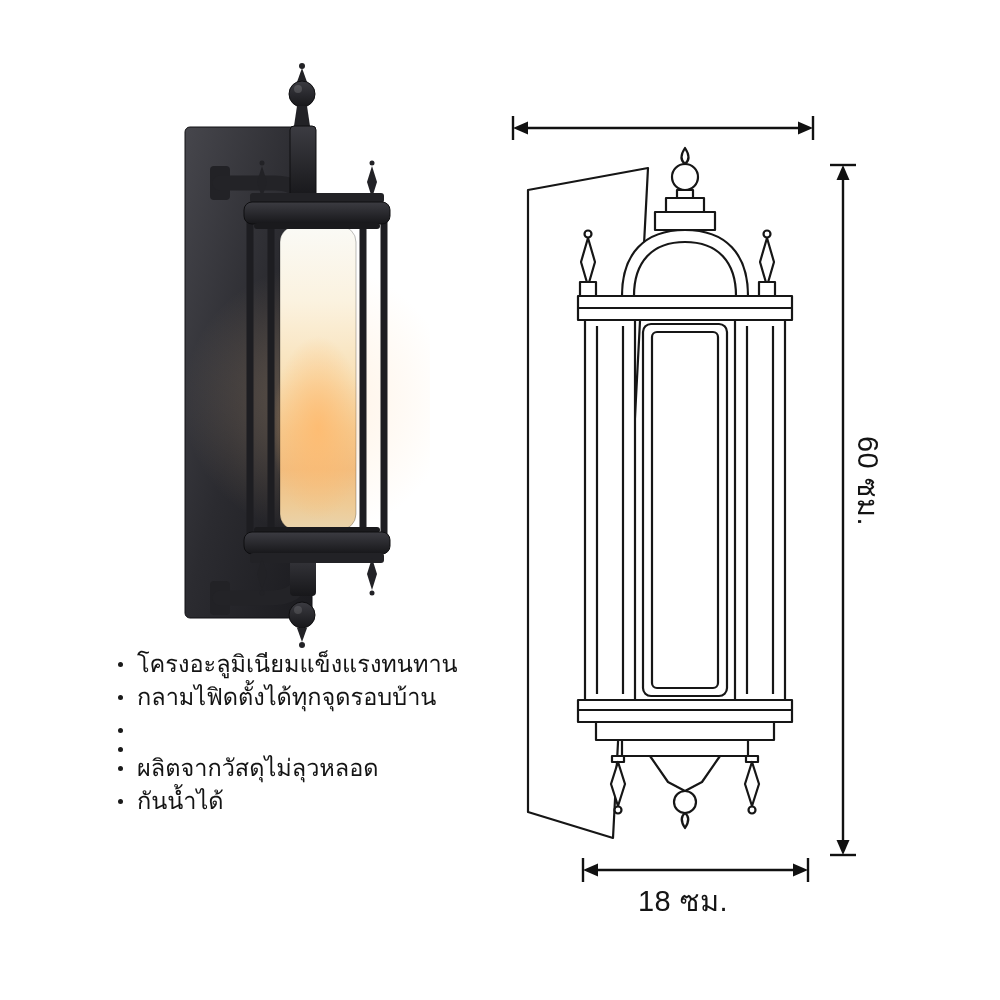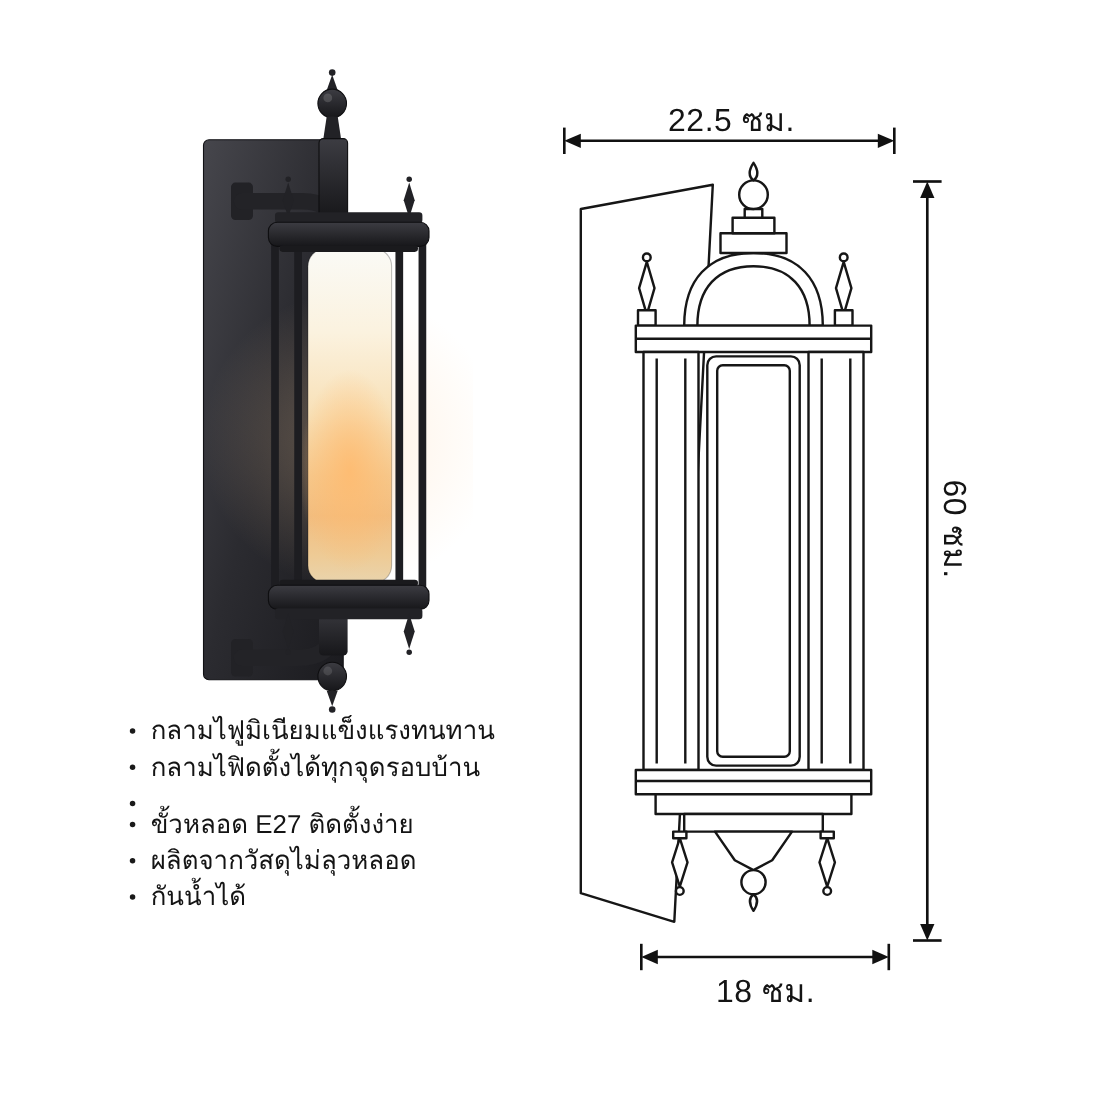--- a/index.html
+++ b/index.html
@@ -8,21 +8,21 @@
     font-family:"Liberation Sans","DejaVu Sans",sans-serif;color:#141414;overflow:hidden;
   }
   .abs{position:absolute;}
   svg{display:block;}
   .dim-label{
     position:absolute;font-size:29px;color:#141414;text-align:center;
     letter-spacing:.5px;white-space:nowrap;
   }
   #dim-top-label{left:515px;top:86px;width:300px;}
   #dim-height-label{left:783px;top:458px;width:170px;transform:rotate(90deg);}
-  #dim-bottom-label{left:596px;top:878px;width:200px;}
+  #dim-bottom-label{left:583px;top:878px;width:200px;}
   .features{
     position:absolute;left:118px;top:648px;width:440px;
     list-style:none;margin:0;padding:0;
   }
   .features li{display:flex;align-items:flex-start;font-size:23.5px;line-height:33px;}
   .features .dot{
     width:5px;height:5px;border-radius:50%;background:#1a1a1a;
     margin:14px 14px 0 0;flex:0 0 auto;
   }
 </style>
@@ -202,39 +202,37 @@
           <line x1="83" y1="768" x2="83" y2="792"></line>
           <line x1="308" y1="768" x2="308" y2="792"></line>
           <line x1="94" y1="780" x2="297" y2="780"></line>
           <polygon points="83,780 98,773.5 98,786.5" stroke="none"></polygon>
           <polygon points="308,780 293,773.5 293,786.5" stroke="none"></polygon>
         </g>
       </g>
     </svg>
   </div>
 
-  <div id="dim-top-label" class="dim-label">22.5 ซม.</div>
   <div id="dim-height-label" class="dim-label">60 ซม.</div>
   <div id="dim-bottom-label" class="dim-label">18 ซม.</div>
 
   <ul class="features">
     <li>
         <span class="dot"></span>
-        <span>กลามไฟูมิเนียมแข็งแรงทนทาน</span>
+        <span>โครงอะลูมิเนียมแข็งแรงทนทาน</span>
       </li>
     <li>
         <span class="dot"></span>
         <span>กลามไฟิดตั้งได้ทุกจุดรอบบ้าน</span>
       </li>
     <li>
         <span class="dot"></span>
       </li>
     <li>
         <span class="dot"></span>
-        <span>ขั้วหลอด E27 ติดตั้งง่าย</span>
       </li>
     <li>
         <span class="dot"></span>
         <span>ผลิตจากวัสดุไม่ลุวหลอด</span>
       </li>
     <li>
         <span class="dot"></span>
         <span>กันน้ำได้</span>
       </li>
   </ul>

